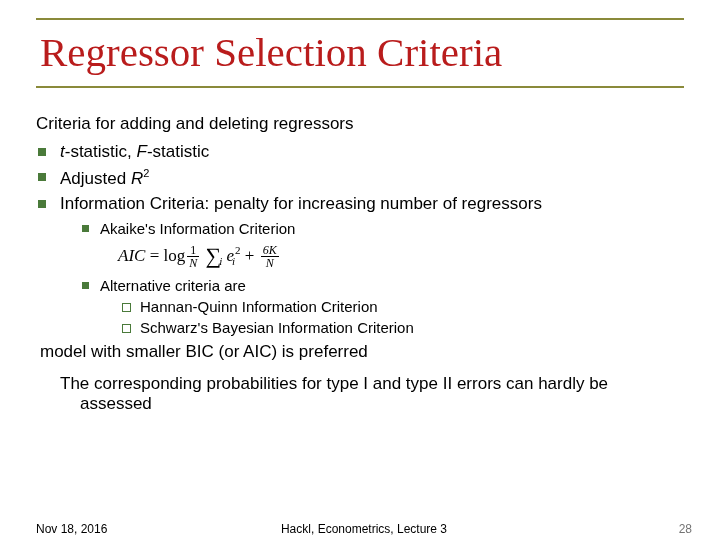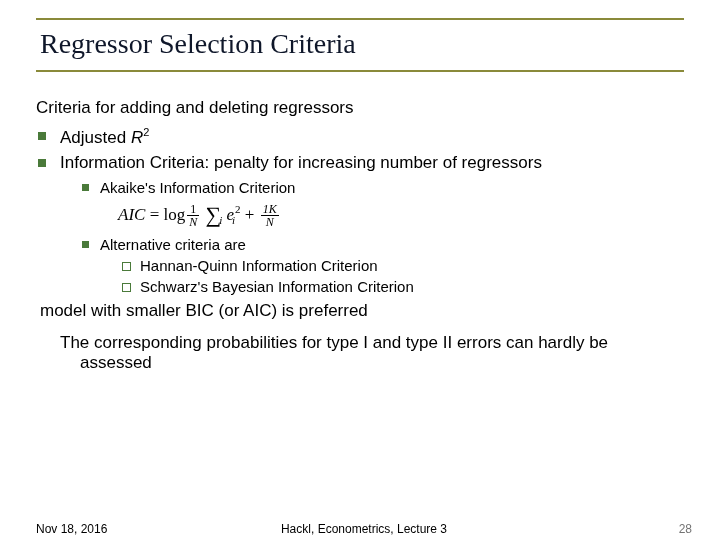--- a/index.html
+++ b/index.html
@@ -13,22 +13,22 @@
     padding: 18px 36px 0 36px;
   }
   .title-wrap {
     border-top: 2px solid #8a8a3a;
     border-bottom: 2px solid #8a8a3a;
     padding: 8px 0 10px 4px;
     margin-bottom: 26px;
   }
   .title {
     font-family: Georgia, 'Times New Roman', serif;
-    font-size: 28px;
-    color: #0f172a;
+    font-size: 41px;
+    color: #b91c1c;
     font-weight: normal;
   }
   .intro {
     font-size: 17px;
     margin-bottom: 8px;
   }
   ul.lvl1 {
     list-style: none;
     padding-left: 2px;
   }
@@ -150,32 +150,35 @@
 <body>
 
 <div class="title-wrap">
   <h1 class="title">Regressor Selection Criteria</h1>
 </div>
 
 <p class="intro">Criteria for adding and deleting regressors</p>
 
 <ul class="lvl1">
   <li>
+    <span class="italic">t</span><span>-statistic, </span><span class="italic">F</span><span>-statistic</span>
+  </li>
+  <li>
     <span>Adjusted </span><span class="italic">R</span><span class="sup">2</span>
   </li>
   <li>
     <span>Information Criteria: penalty for increasing number of regressors</span>
     <ul class="lvl2">
       <li>
         <span>Akaike's Information Criterion</span>
         <div class="formula">
           <span class="formula-text">
             <span class="italic">AIC</span><span style="font-style:normal"> = log</span><span class="frac"><span class="num">1</span><span class="den italic">N</span></span>
             <span class="sigma">∑</span><span class="sub-i italic">i</span>
-            <span class="italic">e</span><span class="sub-i italic">i</span><span class="sup" style="font-style:normal">2</span><span style="font-style:normal"> + </span><span class="frac"><span class="num italic">1K</span><span class="den italic">N</span></span>
+            <span class="italic">e</span><span class="sub-i italic">i</span><span class="sup" style="font-style:normal">2</span><span style="font-style:normal"> + </span><span class="frac"><span class="num italic">6K</span><span class="den italic">N</span></span>
           </span>
         </div>
       </li>
       <li>
         <span>Alternative criteria are</span>
         <ul class="lvl3">
           <li><span>Hannan-Quinn Information Criterion</span></li>
           <li><span>Schwarz's Bayesian Information Criterion</span></li>
         </ul>
       </li>

